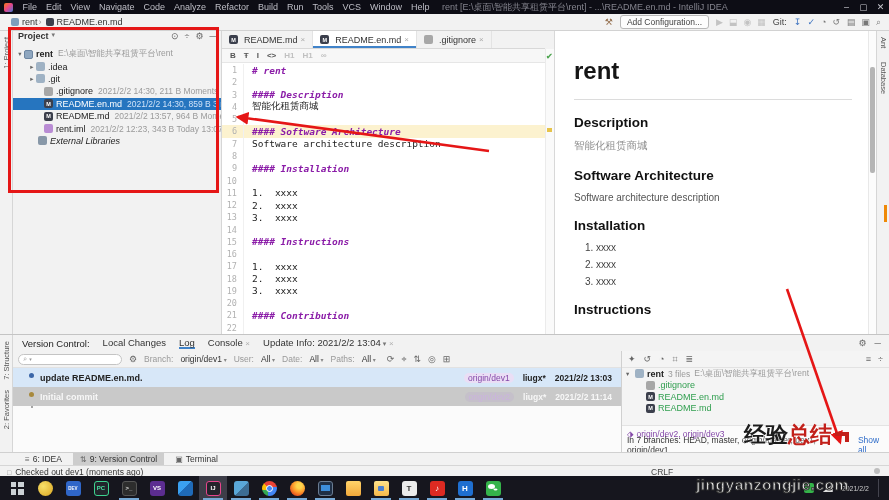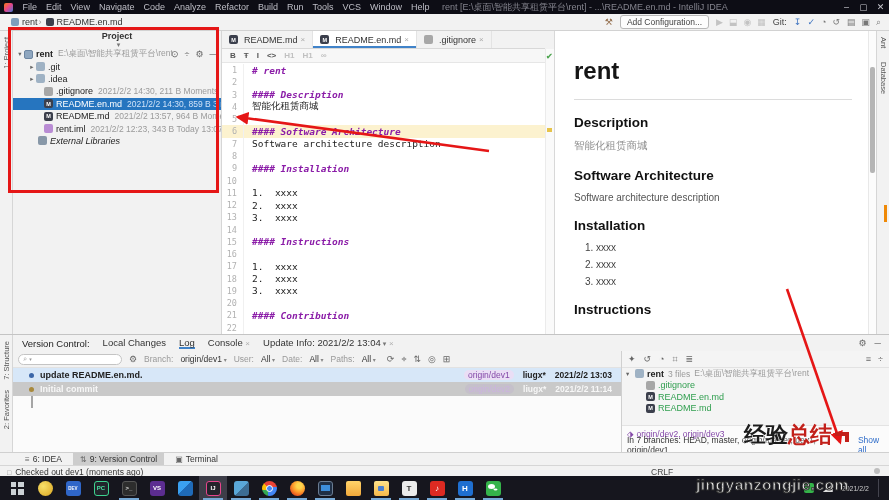--- a/index.html
+++ b/index.html
@@ -26,21 +26,21 @@
   #addcfg { border:1px solid #b8b8b8; background:#fdfdfd; border-radius:3px; font-size:8.5px; color:#444; padding:1px 6px; }
   .wrench { color:#946f4e; }
 
   
   .stripe { position:absolute; background:#f2f2f2; font-size:7.5px; color:#555; }
   #stripe-left { left:0; top:31px; width:13px; height:303px; border-right:1px solid #d6d6d6; }
   .vtext-l { writing-mode:vertical-rl; transform:rotate(180deg); margin:6px auto 0; display:block; white-space:nowrap; }
   .vtext-r { writing-mode:vertical-rl; margin:6px auto 0; display:block; white-space:nowrap; }
 
   #project { position:absolute; left:13px; top:31px; width:209px; height:303px; background:#f2f2f2; border-right:1px solid #d6d6d6; overflow:hidden; }
-  #proj-head { height:17px; display:flex; align-items:center; font-size:9px; color:#333; padding:0 5px;flex-direction:column; }
+  #proj-head { height:17px; display:flex; font-size:9px; color:#333; padding:0 5px; }
   #proj-head .ttl { font-weight:bold; }
   #proj-head .dd { color:#777; font-size:7px; margin-left:3px; }
   #proj-icons { margin-left:auto; display:flex; gap:6px; color:#666; font-size:9px; }
   .trow { display:flex; align-items:center; height:12.4px; font-size:9px; color:#222; white-space:nowrap; overflow:hidden; cursor:default; }
   .trow .chev { width:8px; flex:none; color:#666; font-size:6.5px; text-align:center; }
   .trow .meta { color:#9a9a9a; margin-left:5px; font-size:8.5px; }
   .trow.sel { background:#2675bf; color:#fff; }
   .trow.sel .meta { color:#cfe2f8; }
   .trow.sel .chev { color:#dbe8f7; }
   .fi { width:9px; height:9px; border-radius:2px; margin-right:3px; flex:none; display:inline-flex; align-items:center; justify-content:center; font-size:5.5px; color:#fff; font-weight:bold; }
@@ -105,21 +105,21 @@
   .vtab .dd { display:none; }
   .vtab.dropdown .dd { display:inline; color:#777; font-size:7px; }
   #vcs-head-icons { margin-left:auto; padding-right:8px; display:flex; gap:8px; color:#666; font-size:9px; }
   #vcs-left { position:absolute; left:13px; top:16px; width:608px; height:102px; background:#fbfbfb; }
   #vcs-ltb { height:17px; display:flex; align-items:center; gap:7px; padding:0 5px; border-bottom:1px solid #e2e2e2; background:#f2f2f2; font-size:8.5px; }
   #vcs-search { width:104px; height:11px; background:#fff; border:1px solid #c4c4c4; border-radius:6px; color:#999; font-size:7.5px; padding-left:4px; display:flex; align-items:center; gap:2px; }
   .flt-l { color:#999; }
   .flt-v { color:#333; }
   .flt-v::after { content:" ▾"; color:#888; font-size:6px; }
   .vci { color:#666; font-size:9px; }
-  .crow { display:flex; align-items:center; height:14px; font-size:9px; padding-left:27px; position:relative; color:#222; }
+  .crow { display:flex; align-items:center; height:19px; font-size:9px; padding-left:27px; position:relative; color:#222; }
   .crow .dot { position:absolute; left:16px; top:4.5px; width:5px; height:5px; border-radius:50%; }
   .dot-blue { background:#3b66a8; }
   .dot-gold { background:#a8893c; }
   .crow .msg { font-weight:bold; }
   .crow .rmeta { margin-left:auto; display:flex; align-items:center; gap:9px; padding-right:9px; }
   .crow .btag { color:#8448a8; font-size:8.5px; background:#eadef5; border-radius:5px; padding:0 4px; }
   .crow .au, .crow .dt { font-weight:bold; font-size:8.5px; }
   .crow.sel-focus { background:#d7e7f8; }
   .crow.sel-blur { background:#c9c9c9; color:#f7f7f7; }
   .crow.sel-blur .btag { color:#cbb3de; background:#bdaecb55; }
@@ -263,28 +263,28 @@
       <div class="trow ind-root">
         <span class="chev">▾</span>
         <span class="fi ic-folder-root"></span>
         <span class="nm">rent</span>
         <span class="meta">E:\桌面\智能共享租赁平台\rent</span>
       </div>
 
       <div class="trow ind-folder">
         <span class="chev">▸</span>
         <span class="fi ic-folder"></span>
-        <span class="nm">.git</span>
+        <span class="nm">.idea</span>
         <span class="meta"></span>
       </div>
 
       <div class="trow ind-folder">
         <span class="chev">▸</span>
         <span class="fi ic-folder"></span>
-        <span class="nm">.idea</span>
+        <span class="nm">.git</span>
         <span class="meta"></span>
       </div>
 
       <div class="trow ind-file">
         <span class="chev"></span>
         <span class="fi ic-ignore"></span>
         <span class="nm">.gitignore</span>
         <span class="meta">2021/2/2 14:30, 211 B Moments ago</span>
       </div>
 

